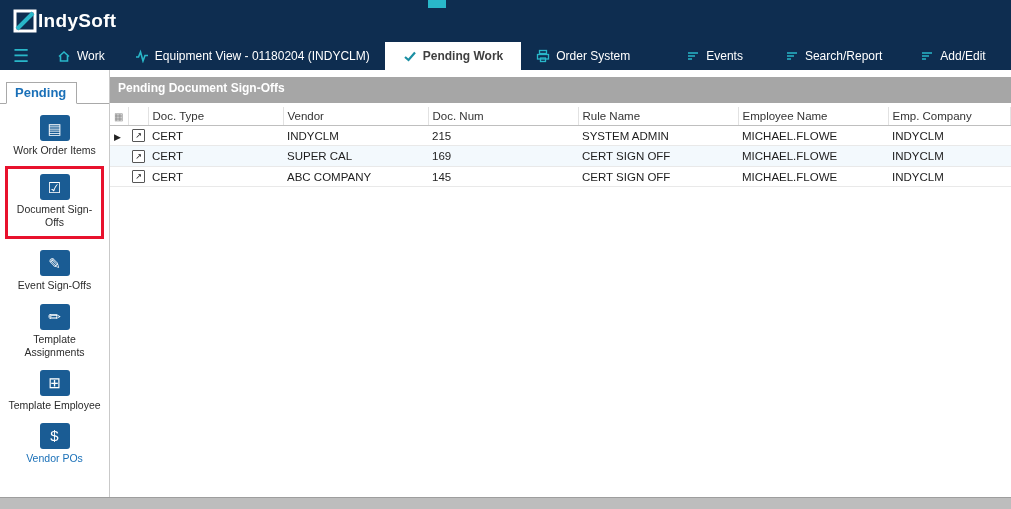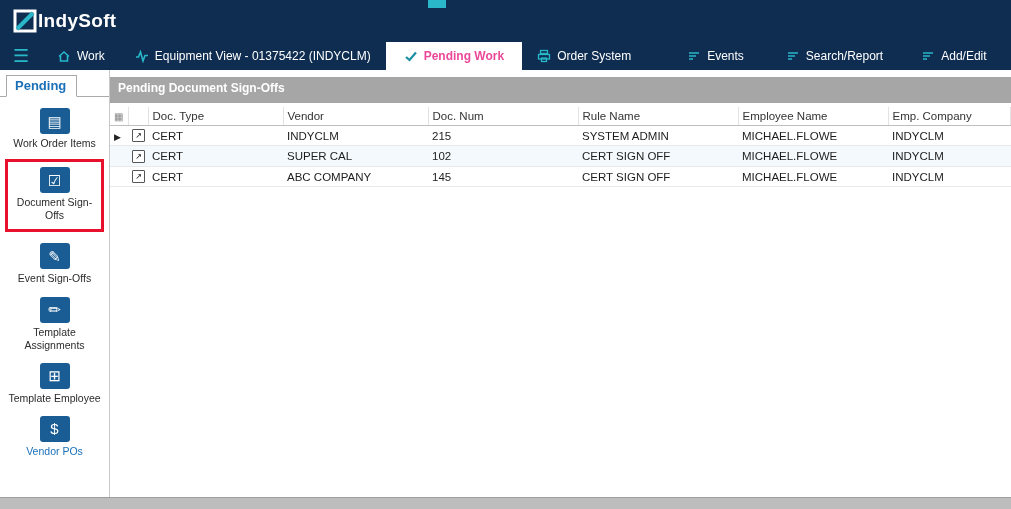--- a/index.html
+++ b/index.html
@@ -25,30 +25,30 @@
   .hamburger {
     width:42px; display:flex; align-items:center; justify-content:center;
     color:#29b7c9; font-size:18px; cursor:pointer;
   }
   .nav-item {
     display:flex; align-items:center; gap:6px; padding:0 15px;
     cursor:pointer; white-space:nowrap;
   }
   .nav-item svg { display:block; }
   .nav-item.active {
-    background:#ffffff; color:#ec4899; font-weight:700; padding:0 18px;
+    background:#ffffff; color:#404040; font-weight:700; padding:0 18px;
   }
   .nav-item.sp1 { margin-left:26px;text-align:center; }
   .nav-item.sp2 { margin-left:12px; }
   .nav-item.sp3 { margin-left:8px; }
   
   .body-row { display:flex; height:427px; }
   .sidebar {
     width:110px; background:#ffffff; border-right:1px solid #c9c9c9;
-    padding-top:5px; overflow:hidden;
+    padding-top:12px; overflow:hidden;
   }
   .sidebar-title-row { border-bottom:1px solid #a9a9a9; padding-left:6px; }
   .sidebar-title {
     display:inline-block; color:#1a70b8; font-weight:700; font-size:13px;
     border:1px solid #a9a9a9; border-bottom:1px solid #ffffff;
     padding:2px 10px 3px 8px; margin-bottom:-1px; background:#ffffff;
   }
   .sidebar-item { margin:11px auto 0; text-align:center; cursor:pointer; }
   .sidebar-item .icn {
     width:30px; height:26px; margin:0 auto 3px; background:#1a5c94;
@@ -111,21 +111,21 @@
     <svg width="14" height="14" viewBox="0 0 14 14">
       <path d="M2 7.5 L7 3 L12 7.5 M3.5 6.8 V12 H10.5 V6.8" fill="none" stroke="#29b7c9" stroke-width="1.6"></path>
     </svg>
     <span>Work</span>
   </div>
 
   <div class="nav-item">
     <svg width="14" height="14" viewBox="0 0 14 14">
       <polyline points="1,8 3.5,8 5.5,3 8,12 10,6.5 13,6.5" fill="none" stroke="#29b7c9" stroke-width="1.6"></polyline>
     </svg>
-    <span>Equipment View - 01375422 (INDYCLM)</span>
+    <span>Equipment View - 01180204 (INDYCLM)</span>
   </div>
 
   <div class="nav-item active">
     <svg width="14" height="14" viewBox="0 0 14 14">
       <polyline points="2,8 5.5,11 12,3.5" fill="none" stroke="#1b8fa3" stroke-width="2.2"></polyline>
     </svg>
     <span>Pending Work</span>
   </div>
 
   <div class="nav-item">
@@ -233,21 +233,21 @@
             <td>215</td>
             <td>SYSTEM ADMIN</td>
             <td>MICHAEL.FLOWE</td>
             <td>INDYCLM</td>
           </tr>
           <tr class="alt">
             <td></td>
             <td><span class="docicon">↗</span></td>
             <td>CERT</td>
             <td>SUPER CAL</td>
-            <td>102</td>
+            <td>169</td>
             <td>CERT SIGN OFF</td>
             <td>MICHAEL.FLOWE</td>
             <td>INDYCLM</td>
           </tr>
           <tr>
             <td></td>
             <td><span class="docicon">↗</span></td>
             <td>CERT</td>
             <td>ABC COMPANY</td>
             <td>145</td>

